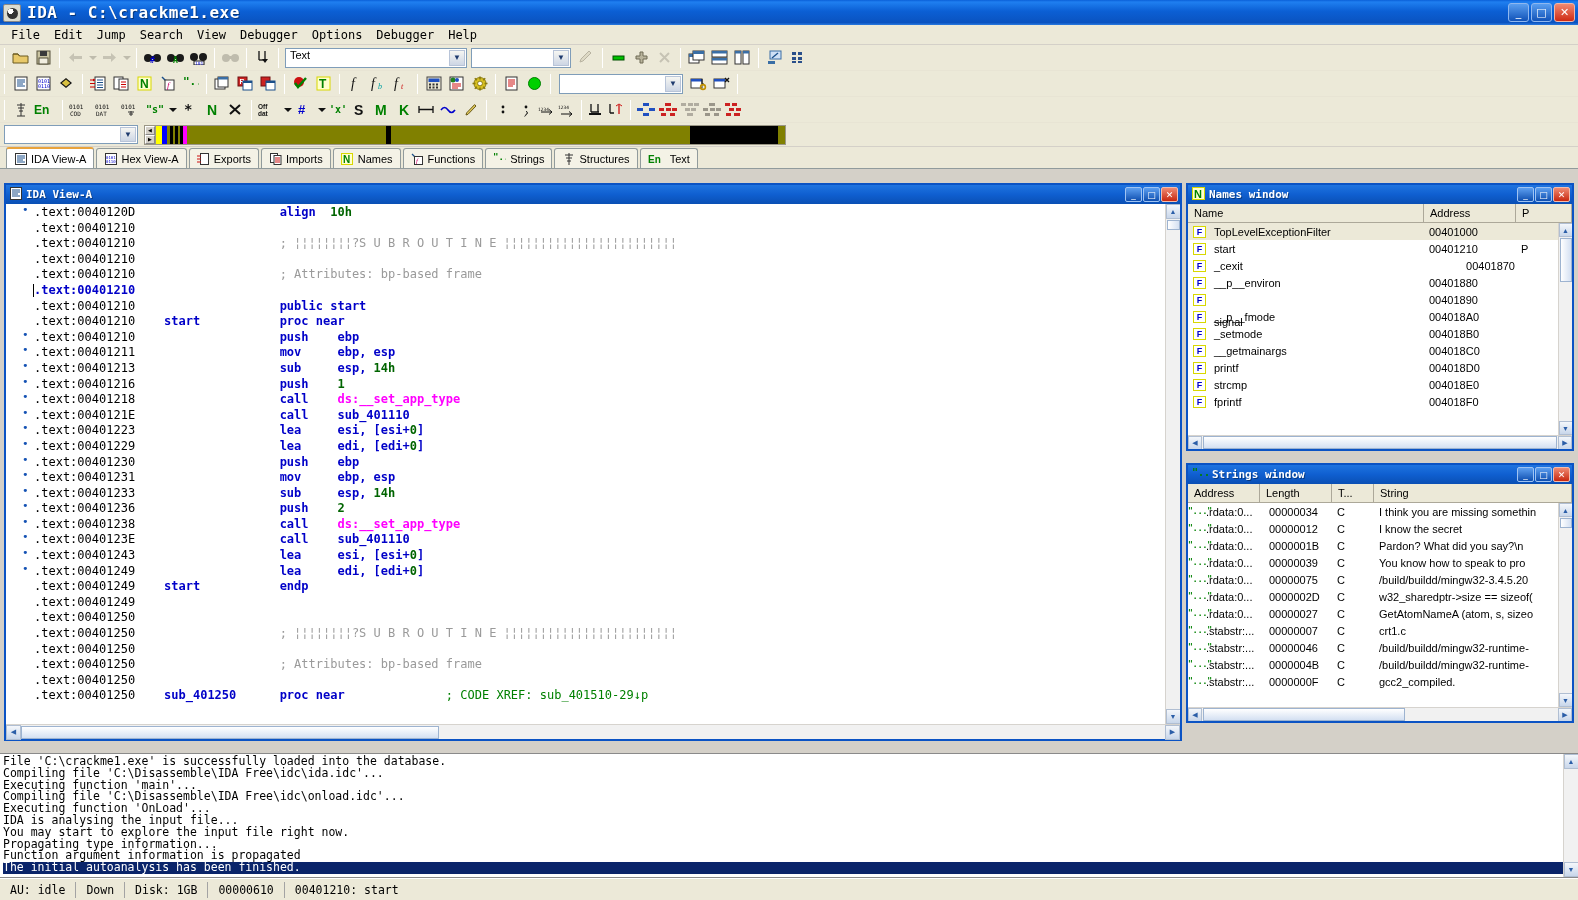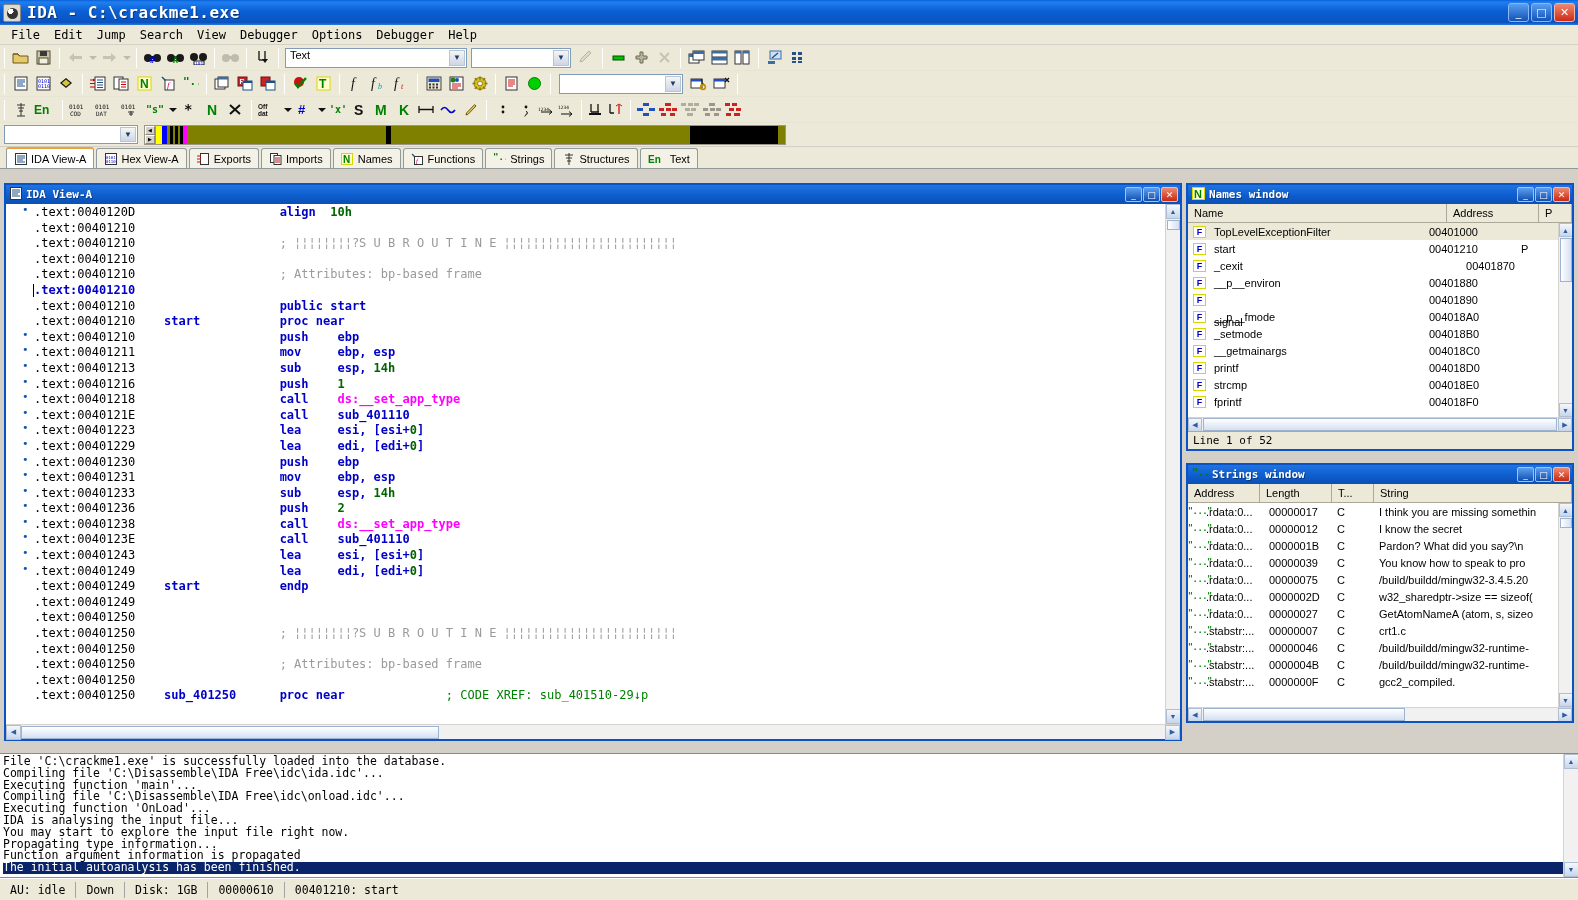--- a/index.html
+++ b/index.html
@@ -1000,21 +1000,21 @@
       </span>
       <span class="t">Names window</span>
       <span class="win-btns">
         <span class="wbtn">_</span>
         <span class="wbtn">□</span>
         <span class="wbtn close">✕</span>
       </span>
     </div>
     <div class="lw-body">
       <div class="lw-head">
-        <div class="c" style="width:259px">Name</div>
+        <div class="c" style="width:236px">Name</div>
         <div class="c" style="width:92px">Address</div>
         <div class="c" style="flex:1">P</div>
       </div>
       <div style="flex:1;display:flex;overflow:hidden">
         <div class="lw-rows" id="names-rows">
             <div class="lrow sel">
               <span class="ficon">F</span>
               <span class="lcell" style="width: 215px;">TopLevelExceptionFilter</span>
               <span class="lcell" style="width: 92px;">00401000</span>
               <span class="lcell" style="flex: 1 1 0%;"></span>
@@ -1086,21 +1086,20 @@
           <div style="flex:1"></div>
           <div class="sbtn" style="width:14px;height:14px">▼</div>
         </div>
       </div>
       <div class="hscroll" style="height:14px">
         <div class="sbtn" style="width:14px;height:14px">◀</div>
         <div class="hthumb" style="flex:1;margin:0 1px"></div>
         <div class="sbtn" style="width:14px;height:14px">▶</div>
       </div>
     </div>
-    <div class="lw-status">Line 1 of 52</div>
   </div>
 
   <div class="win" id="strings-win">
     <div class="win-title">
       <span>
         <svg width="16" height="12">
             <text x="0" y="8" font-size="10" fill="#008000" font-family="monospace" font-weight="bold">"..."</text>
           </svg>
       </span>
       <span class="t">Strings window</span>
@@ -1115,21 +1114,21 @@
         <div class="c" style="width:72px">Address</div>
         <div class="c" style="width:72px">Length</div>
         <div class="c" style="width:42px">T...</div>
         <div class="c" style="flex:1">String</div>
       </div>
       <div style="flex:1;display:flex;overflow:hidden">
         <div class="lw-rows" id="strings-rows">
             <div class="lrow">
               <span class="sicon" style="font-size: 8px;">"..."</span>
               <span class="lcell" style="width: 58px; padding-left: 1px;">.rdata:0...</span>
-              <span class="lcell" style="width: 68px;">00000017</span>
+              <span class="lcell" style="width: 68px;">00000034</span>
               <span class="lcell" style="width: 42px;">C</span>
               <span class="lcell" style="flex: 1 1 0%;">I think you are missing somethin</span>
             </div>
             <div class="lrow">
               <span class="sicon" style="font-size: 8px;">"..."</span>
               <span class="lcell" style="width: 58px; padding-left: 1px;">.rdata:0...</span>
               <span class="lcell" style="width: 68px;">00000012</span>
               <span class="lcell" style="width: 42px;">C</span>
               <span class="lcell" style="flex: 1 1 0%;">I know the secret</span>
             </div>

